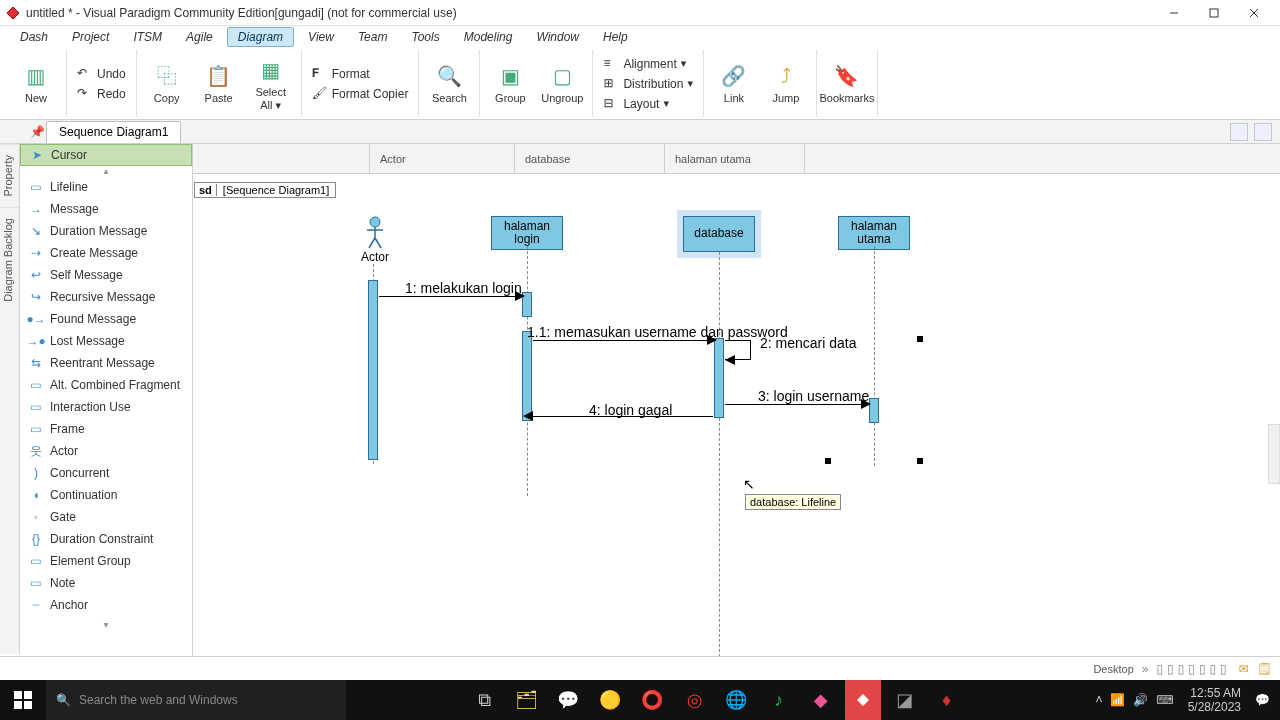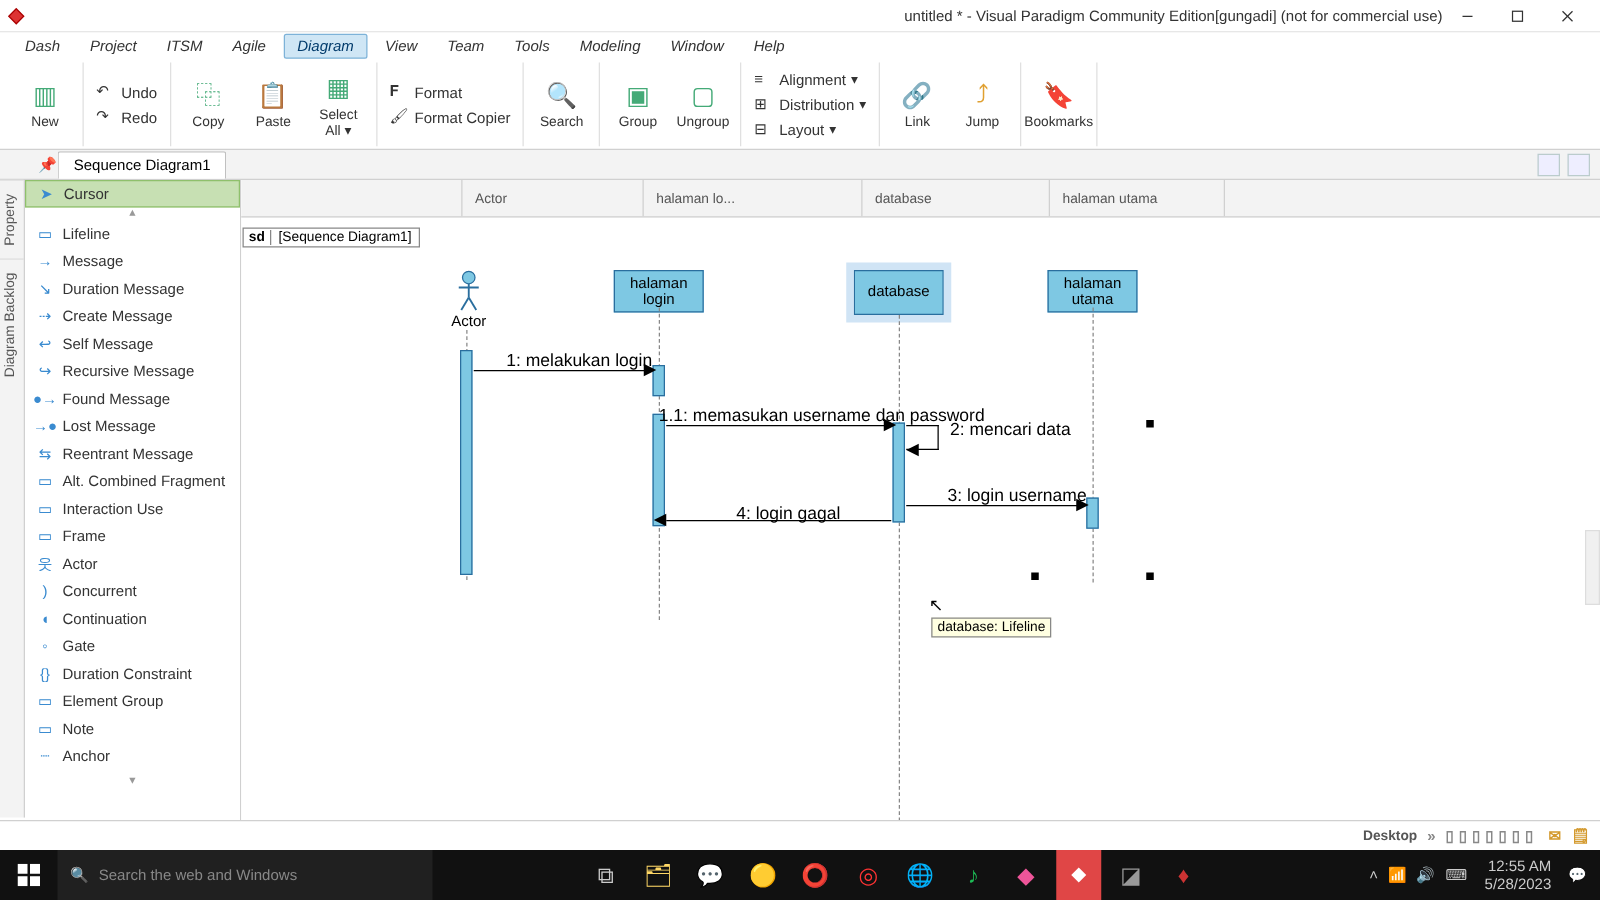--- a/index.html
+++ b/index.html
@@ -1,21 +1,21 @@
 <!DOCTYPE html>
 <html><head>
 <meta charset="utf-8">
 <style>
 * { margin: 0; padding: 0; box-sizing: border-box; font-family: "Segoe UI", Tahoma, sans-serif; font-size: 12px; }
 body { width: 1280px; height: 720px; background: #fff; overflow: hidden; position: relative; }
 
 
 .titlebar { height: 26px; background: #fff; display: flex; align-items: center; padding: 0 6px; border-bottom: 1px solid #e0e0e0; }
 .titlebar .app-icon { width: 14px; height: 14px; margin-right: 6px; display:inline-block; }
-.titlebar .title-text { flex: 1; color: #333; text-align: right; }
+.titlebar .title-text { flex: 1; color: #333; }
 .winbtn { width: 40px; height: 26px; display: flex; align-items: center; justify-content: center; color: #444; }
 
 
 .menubar { height: 22px; display: flex; align-items: center; padding: 0 10px; gap: 4px; background: #fff; font-style: italic; }
 .menuitem { padding: 2px 10px; color: #333; border-radius: 2px; }
 .menuitem.active { background: #cfe6f5; border: 1px solid #7db2d8; color: #003a6b; }
 
 
 .ribbon { height: 72px; background: #fff; border-bottom: 1px solid #d0d0d0; display: flex; align-items: stretch; padding: 2px 6px; }
 .ribbon-group { display: flex; align-items: center; gap: 4px; padding: 0 6px; border-right: 1px solid #e0e0e0; }
@@ -68,21 +68,21 @@
 .msg-line { position:absolute; height:0; border-top: 1.5px solid #000; }
 .arrow-head-r { position:absolute; width:0; height:0; border-top:5px solid transparent; border-bottom:5px solid transparent; border-left:10px solid #000; }
 .arrow-head-l { position:absolute; width:0; height:0; border-top:5px solid transparent; border-bottom:5px solid transparent; border-right:10px solid #000; }
 .msg-label { position:absolute; font-size:14px; color:#000; white-space: nowrap; }
 .self-call { position:absolute; border-top:1.5px solid #000; border-right:1.5px solid #000; border-bottom:1.5px solid #000; width:26px; height:20px; }
 
 .sel-handle { position:absolute; width:6px; height:6px; background:#000; }
 
 .tooltip { position:absolute; background:#ffffe1; border:1px solid #888; padding:1px 4px; font-size:11px; }
 .cursor-img { position:absolute; font-size:14px; color:#000; }
-.status2 { position:absolute; bottom: 16px; left:0; right:0; height: 24px; background:#fff; border-top:1px solid #d0d0d0; display:flex; align-items:center; justify-content:flex-end; padding:0 8px; gap:8px;font-weight:bold; }
+.status2 { position:absolute; bottom: 16px; left:0; right:0; height: 24px; background:#fff; border-top:1px solid #d0d0d0; display:flex; align-items:center; justify-content:flex-end; padding:0 8px; gap:8px; }
 
 
 .taskbar { position:absolute; left:0; right:0; bottom:0; height: 40px; background:#111; display:flex; align-items:center; color:#ccc; }
 .taskbar .startbtn { width:46px; height:40px; display:flex; align-items:center; justify-content:center; }
 .taskbar .search-box { flex: 0 0 300px; height: 40px; display:flex; align-items:center; padding-left:10px; background:#202020; color:#888; gap:8px; }
 .taskbar .tb-icons { flex:1; display:flex; align-items:center; justify-content:center; gap:6px; }
 .taskbar .tb-icon { width:36px; height:40px; display:flex; align-items:center; justify-content:center; font-size:18px; }
 .taskbar .tray { display:flex; align-items:center; gap:8px; padding:0 10px; font-size:11px; }
 .taskbar .clock { text-align:right; line-height:1.2; font-size:11px; padding:0 6px; }
 
@@ -317,21 +317,20 @@
       <span class="pico">┈</span>
       <span>Anchor</span>
     </div>
   <div class="palette-arrow" style="margin-top:4px">▾</div>
 </div>
 
 <div class="canvas">
   <div class="lane-header">
     <div class="first"></div>
     <div class="cell">Actor</div>
-    <div class="cell" style="flex-basis:175px">halaman lo...</div>
     <div class="cell" style="flex-basis:150px">database</div>
     <div class="cell" style="flex-basis:140px">halaman utama</div>
   </div>
 
   <div class="sd-frame">
     <span class="tag">sd</span>
     <span class="name">[Sequence Diagram1]</span>
   </div>
 
   <div class="diag">

